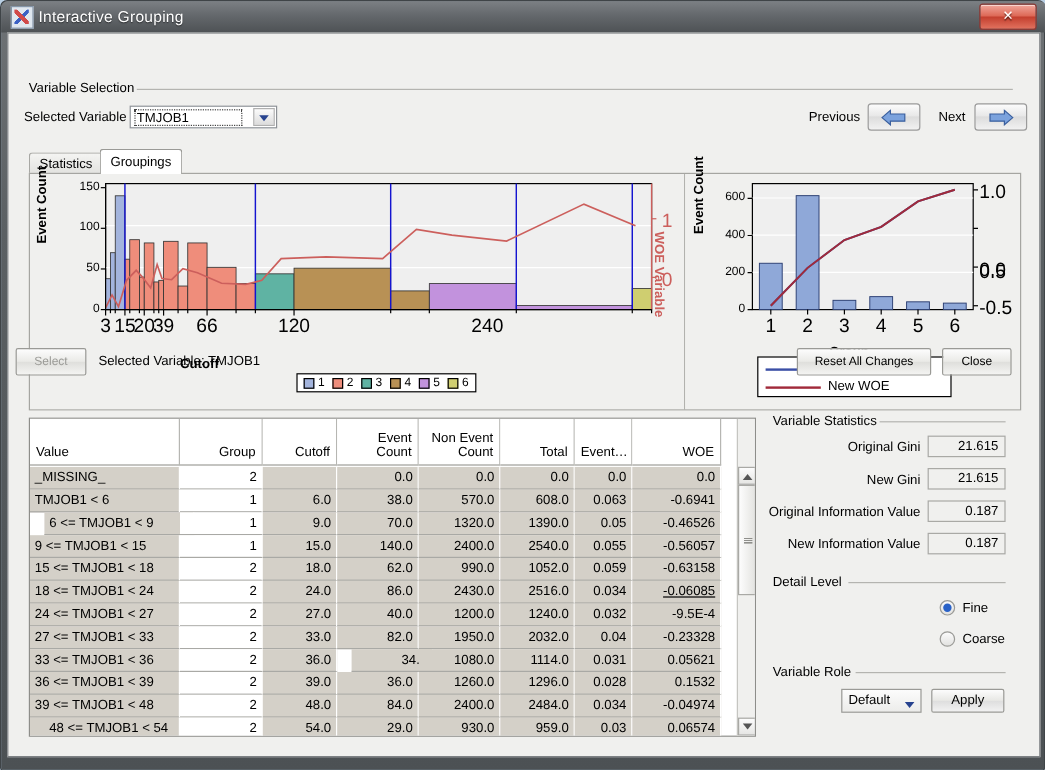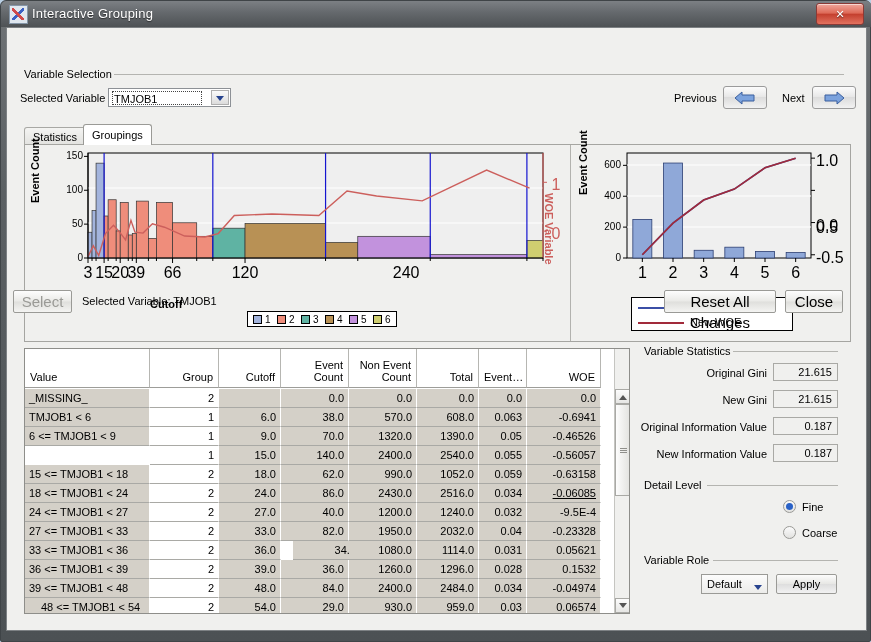--- a/index.html
+++ b/index.html
@@ -205,21 +205,21 @@
     background:linear-gradient(180deg,#fcfcfc,#e8e8e5 48%,#dedede 52%,#f2f2f2);
     border:1px solid #9a9a96;border-radius:2px;box-sizing:border-box;
     font-size:11px;text-align:center;line-height:18px;cursor:pointer;
   }
 
   
   .btn{
     position:absolute;height:23px;box-sizing:border-box;
     background:linear-gradient(180deg,#fdfdfd,#eaeae7 48%,#dfdfdc 52%,#f4f4f2);
     border:1px solid #9a9a96;border-radius:2px;
-    font-size:15px;text-align:center;line-height:21px;cursor:pointer;color:#000;
+    font-size:10px;text-align:center;line-height:21px;cursor:pointer;color:#000;
   }
   .btn.disabled{color:#9a9a96;cursor:default;}
   #btn-select{left:22px;top:596px;width:59px;}
   #sel-var-text{position:absolute;left:90px;top:601px;font-size:11px;}
   #btn-reset{left:672px;top:596px;width:112px;}
   #btn-closebtm{left:793px;top:596px;width:58px;}
 </style>
 </head>
 <body>
 
@@ -489,30 +489,31 @@
             <div class="tc l" style="left: 0px; width: 125px;">TMJOB1 &lt; 6</div>
             <div class="tc r editable" style="left: 125px; width: 69px;">1</div>
             <div class="tc r" style="left: 194px; width: 62px;">6.0</div>
             <div class="tc r" style="left: 256px; width: 68px;">38.0</div>
             <div class="tc r" style="left: 324px; width: 68px;">570.0</div>
             <div class="tc r" style="left: 392px; width: 62px;">608.0</div>
             <div class="tc r" style="left: 454px; width: 48px;">0.063</div>
             <div class="tc r" style="left: 502px; width: 74px;">-0.6941</div>
           </div>
           <div class="trow">
-            <div class="tc l" style="left: 0px; width: 125px;">6 &lt;= TMJOB1 &lt; 9</div>
+            <div class="tc l" style="left: 12px; width: 125px;">6 &lt;= TMJOB1 &lt; 9</div>
             <div class="tc r editable" style="left: 125px; width: 69px;">1</div>
             <div class="tc r" style="left: 194px; width: 62px;">9.0</div>
             <div class="tc r" style="left: 256px; width: 68px;">70.0</div>
             <div class="tc r" style="left: 324px; width: 68px;">1320.0</div>
             <div class="tc r" style="left: 392px; width: 62px;">1390.0</div>
             <div class="tc r" style="left: 454px; width: 48px;">0.05</div>
             <div class="tc r" style="left: 502px; width: 74px;">-0.46526</div>
           </div>
           <div class="trow">
+            <div class="tc l" style="left: 0px; width: 125px;">9 &lt;= TMJOB1 &lt; 15</div>
             <div class="tc r editable" style="left: 125px; width: 69px;">1</div>
             <div class="tc r" style="left: 194px; width: 62px;">15.0</div>
             <div class="tc r" style="left: 256px; width: 68px;">140.0</div>
             <div class="tc r" style="left: 324px; width: 68px;">2400.0</div>
             <div class="tc r" style="left: 392px; width: 62px;">2540.0</div>
             <div class="tc r" style="left: 454px; width: 48px;">0.055</div>
             <div class="tc r" style="left: 502px; width: 74px;">-0.56057</div>
           </div>
           <div class="trow">
             <div class="tc l" style="left: 0px; width: 125px;">15 &lt;= TMJOB1 &lt; 18</div>

